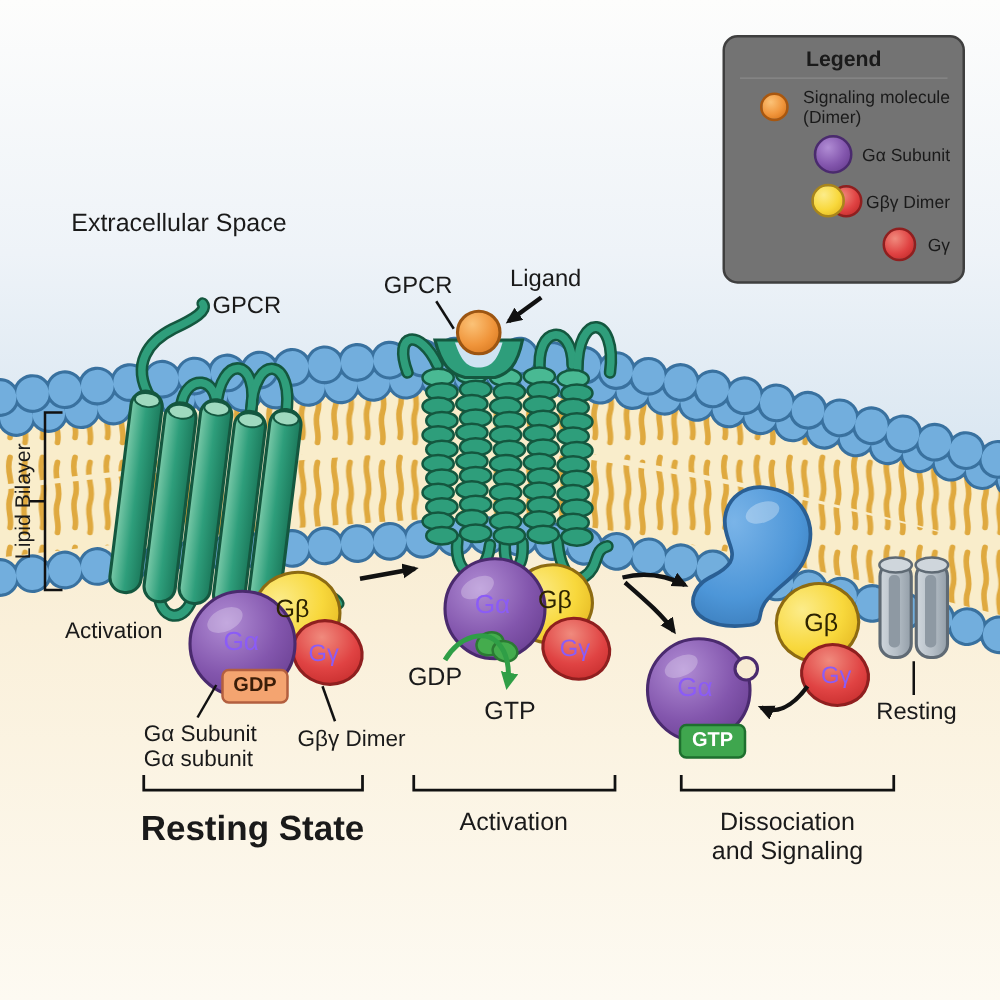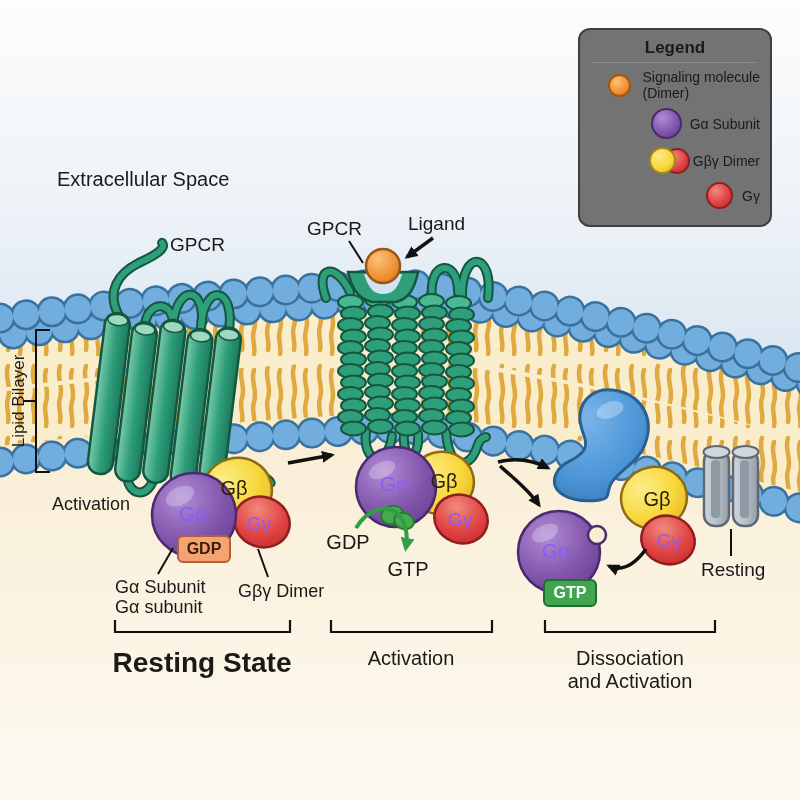--- a/index.html
+++ b/index.html
@@ -327,21 +327,21 @@
 <div class="lbl" style="left:115px;top:577px;font-size:18px;line-height:20px;">
   <div>Gα Subunit</div>
   <div>Gα subunit</div>
 </div>
 <div class="lbl" style="left:238px;top:581px;font-size:18px;">Gβγ Dimer</div>
 
 <div class="lbl center" style="left:202px;top:647px;font-size:28px;font-weight:bold;">Resting State</div>
 <div class="lbl center" style="left:411px;top:647px;font-size:20px;text-align:right;">Activation</div>
 <div class="lbl center" style="left:630px;top:647px;font-size:20px;line-height:23px;text-align:center;">
   <div>Dissociation</div>
-  <div>and Activation</div>
+  <div>and Signaling</div>
 </div>
 
 <div class="legend">
   <div class="legend-title">Legend</div>
   <div class="legend-divider"></div>
   <div class="legend-row">
     <span class="legend-icon-box">
           <span class="ball orange"></span>
         </span>
     <span class="legend-label">

